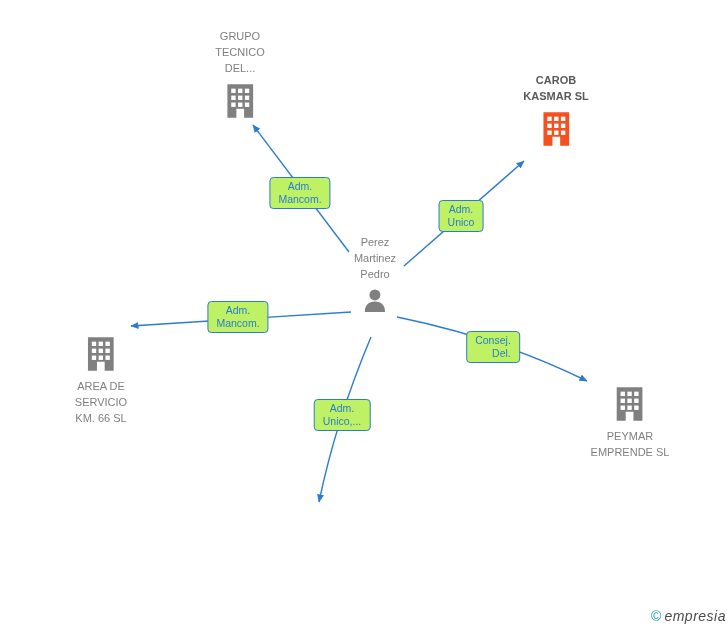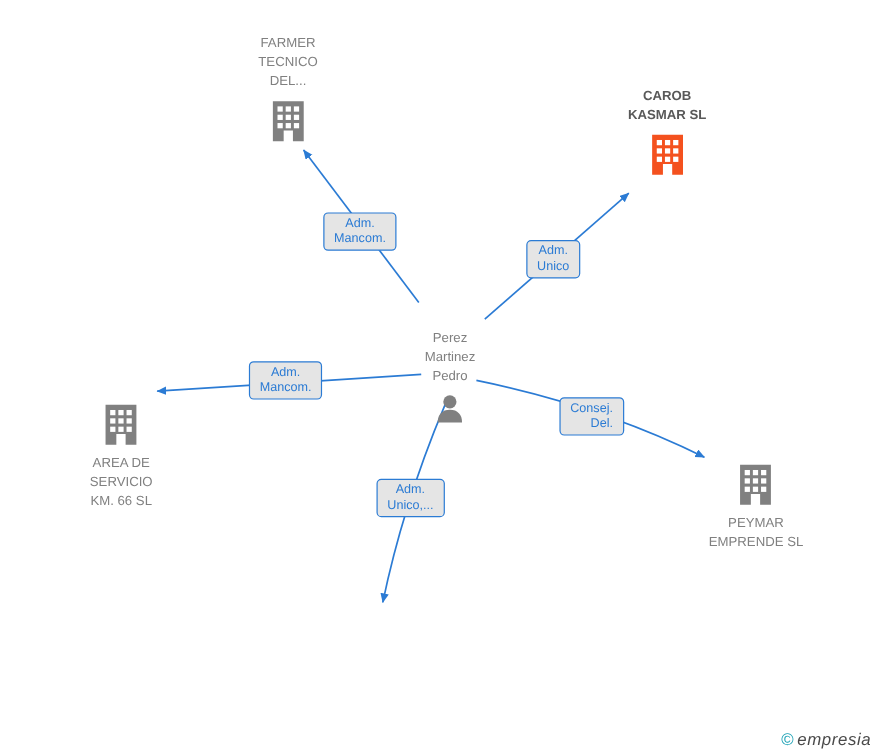--- a/index.html
+++ b/index.html
@@ -29,21 +29,21 @@
     text-align:center;font-size:11px;line-height:16px;color:var(--company-text);
   }
   .nlabel.strong{font-weight:bold;color:var(--highlight-company-text);}
   .bicon{width:34px;height:36px;margin-top:7px;color:var(--node-gray);}
   .bicon.orange{color:var(--highlight-orange);}
   .bicon.below{margin-top:0;margin-bottom:6px;}
   .picon{width:32px;height:30px;margin-top:5px;color:var(--node-gray);}
 
   .rel-label{
     position:absolute;z-index:2;transform:translateX(-50%);
-    background:#e5e5e5;border:1px solid var(--edge-blue);border-radius:4px;
+    background:#bef264;border:1px solid var(--edge-blue);border-radius:4px;
     color:var(--edge-blue);font-size:10.5px;line-height:13px;
     padding:2px 8px;text-align:center;white-space:nowrap;
   }
 
   .watermark{
     position:absolute;right:2px;bottom:6px;z-index:4;font-size:14px;cursor:pointer;
   }
   .wm-c{color:var(--accent-teal);margin-right:3px;}
   .wm-brand{color:#4a4a4a;font-style:italic;letter-spacing:0.5px;}
   .wm-brand::first-letter{color:var(--accent-teal);}
@@ -107,40 +107,40 @@
     <div>Consej.</div>
     <div>Del.</div>
   </div>
   <div class="rel-label" style="left:342px;top:399px;">
     <div>Adm.</div>
     <div>Unico,...</div>
   </div>
 
   <div class="node" style="left:240px;top:28px;">
     <div class="nlabel">
-      <div>FARMER</div>
+      <div>GRUPO</div>
       <div>TECNICO</div>
       <div>DEL...</div>
     </div>
     <svg class="bicon">
         <use href="#building-icon"></use>
       </svg>
   </div>
 
   <div class="node" style="left:556px;top:72px;">
     <div class="nlabel strong">
       <div>CAROB</div>
       <div>KASMAR SL</div>
     </div>
     <svg class="bicon orange">
         <use href="#building-icon"></use>
       </svg>
   </div>
 
-  <div class="node" style="left:375px;top:234px;margin-top:40px;">
+  <div class="node" style="left:375px;top:234px;">
     <div class="nlabel">
       <div>Perez</div>
       <div>Martinez</div>
       <div>Pedro</div>
     </div>
     <svg class="picon">
         <use href="#person-icon"></use>
       </svg>
   </div>
 

